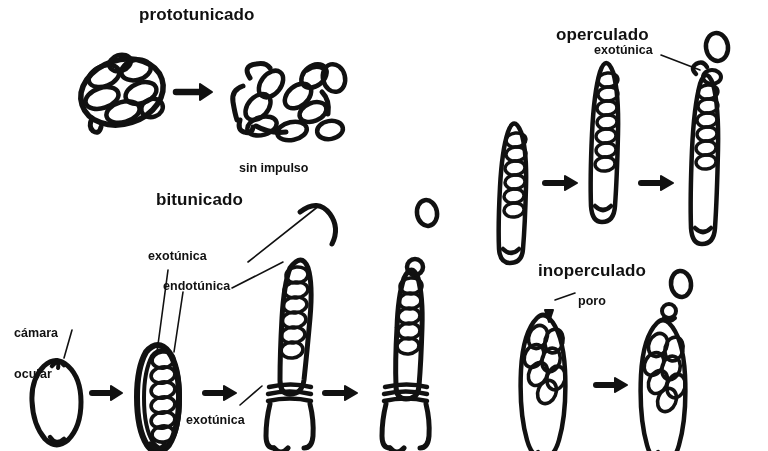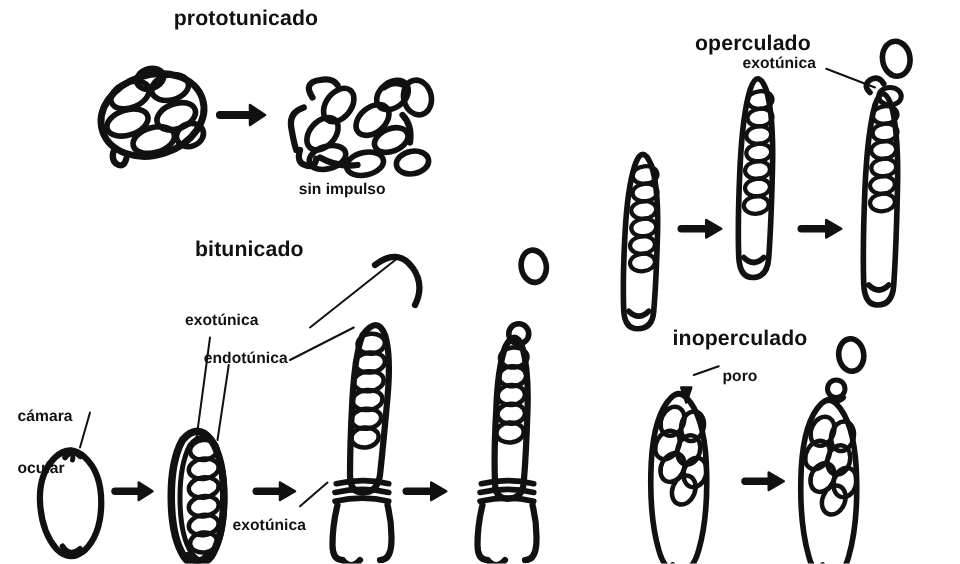--- a/index.html
+++ b/index.html
@@ -266,21 +266,21 @@
       <path d="M183 292 L174 352" stroke-width="1.6"></path>
       <path d="M232 288 L283 262" stroke-width="1.6"></path>
       <path d="M240 405 L262 386" stroke-width="1.6"></path>
       <path d="M248 262 L320 205" stroke-width="1.6"></path>
 
     </g>
   </svg>
 
   <div class="lbl section-title" style="left:139px; top:6px;">prototunicado</div>
 
-  <div class="lbl caption-label" style="left:239px; top:145px;text-align:right;">sin impulso</div>
+  <div class="lbl caption-label" style="left:239px; top:162px;text-align:right;">sin impulso</div>
 
   <div class="lbl section-title" style="left:156px; top:191px;">bitunicado</div>
 
   <div class="lbl part-label center-lbl" style="left:14px; top:300px;">
     <div>cámara</div>
     <div>ocular</div>
   </div>
 
   <div class="lbl part-label" style="left:148px; top:250px;">exotúnica</div>
 

